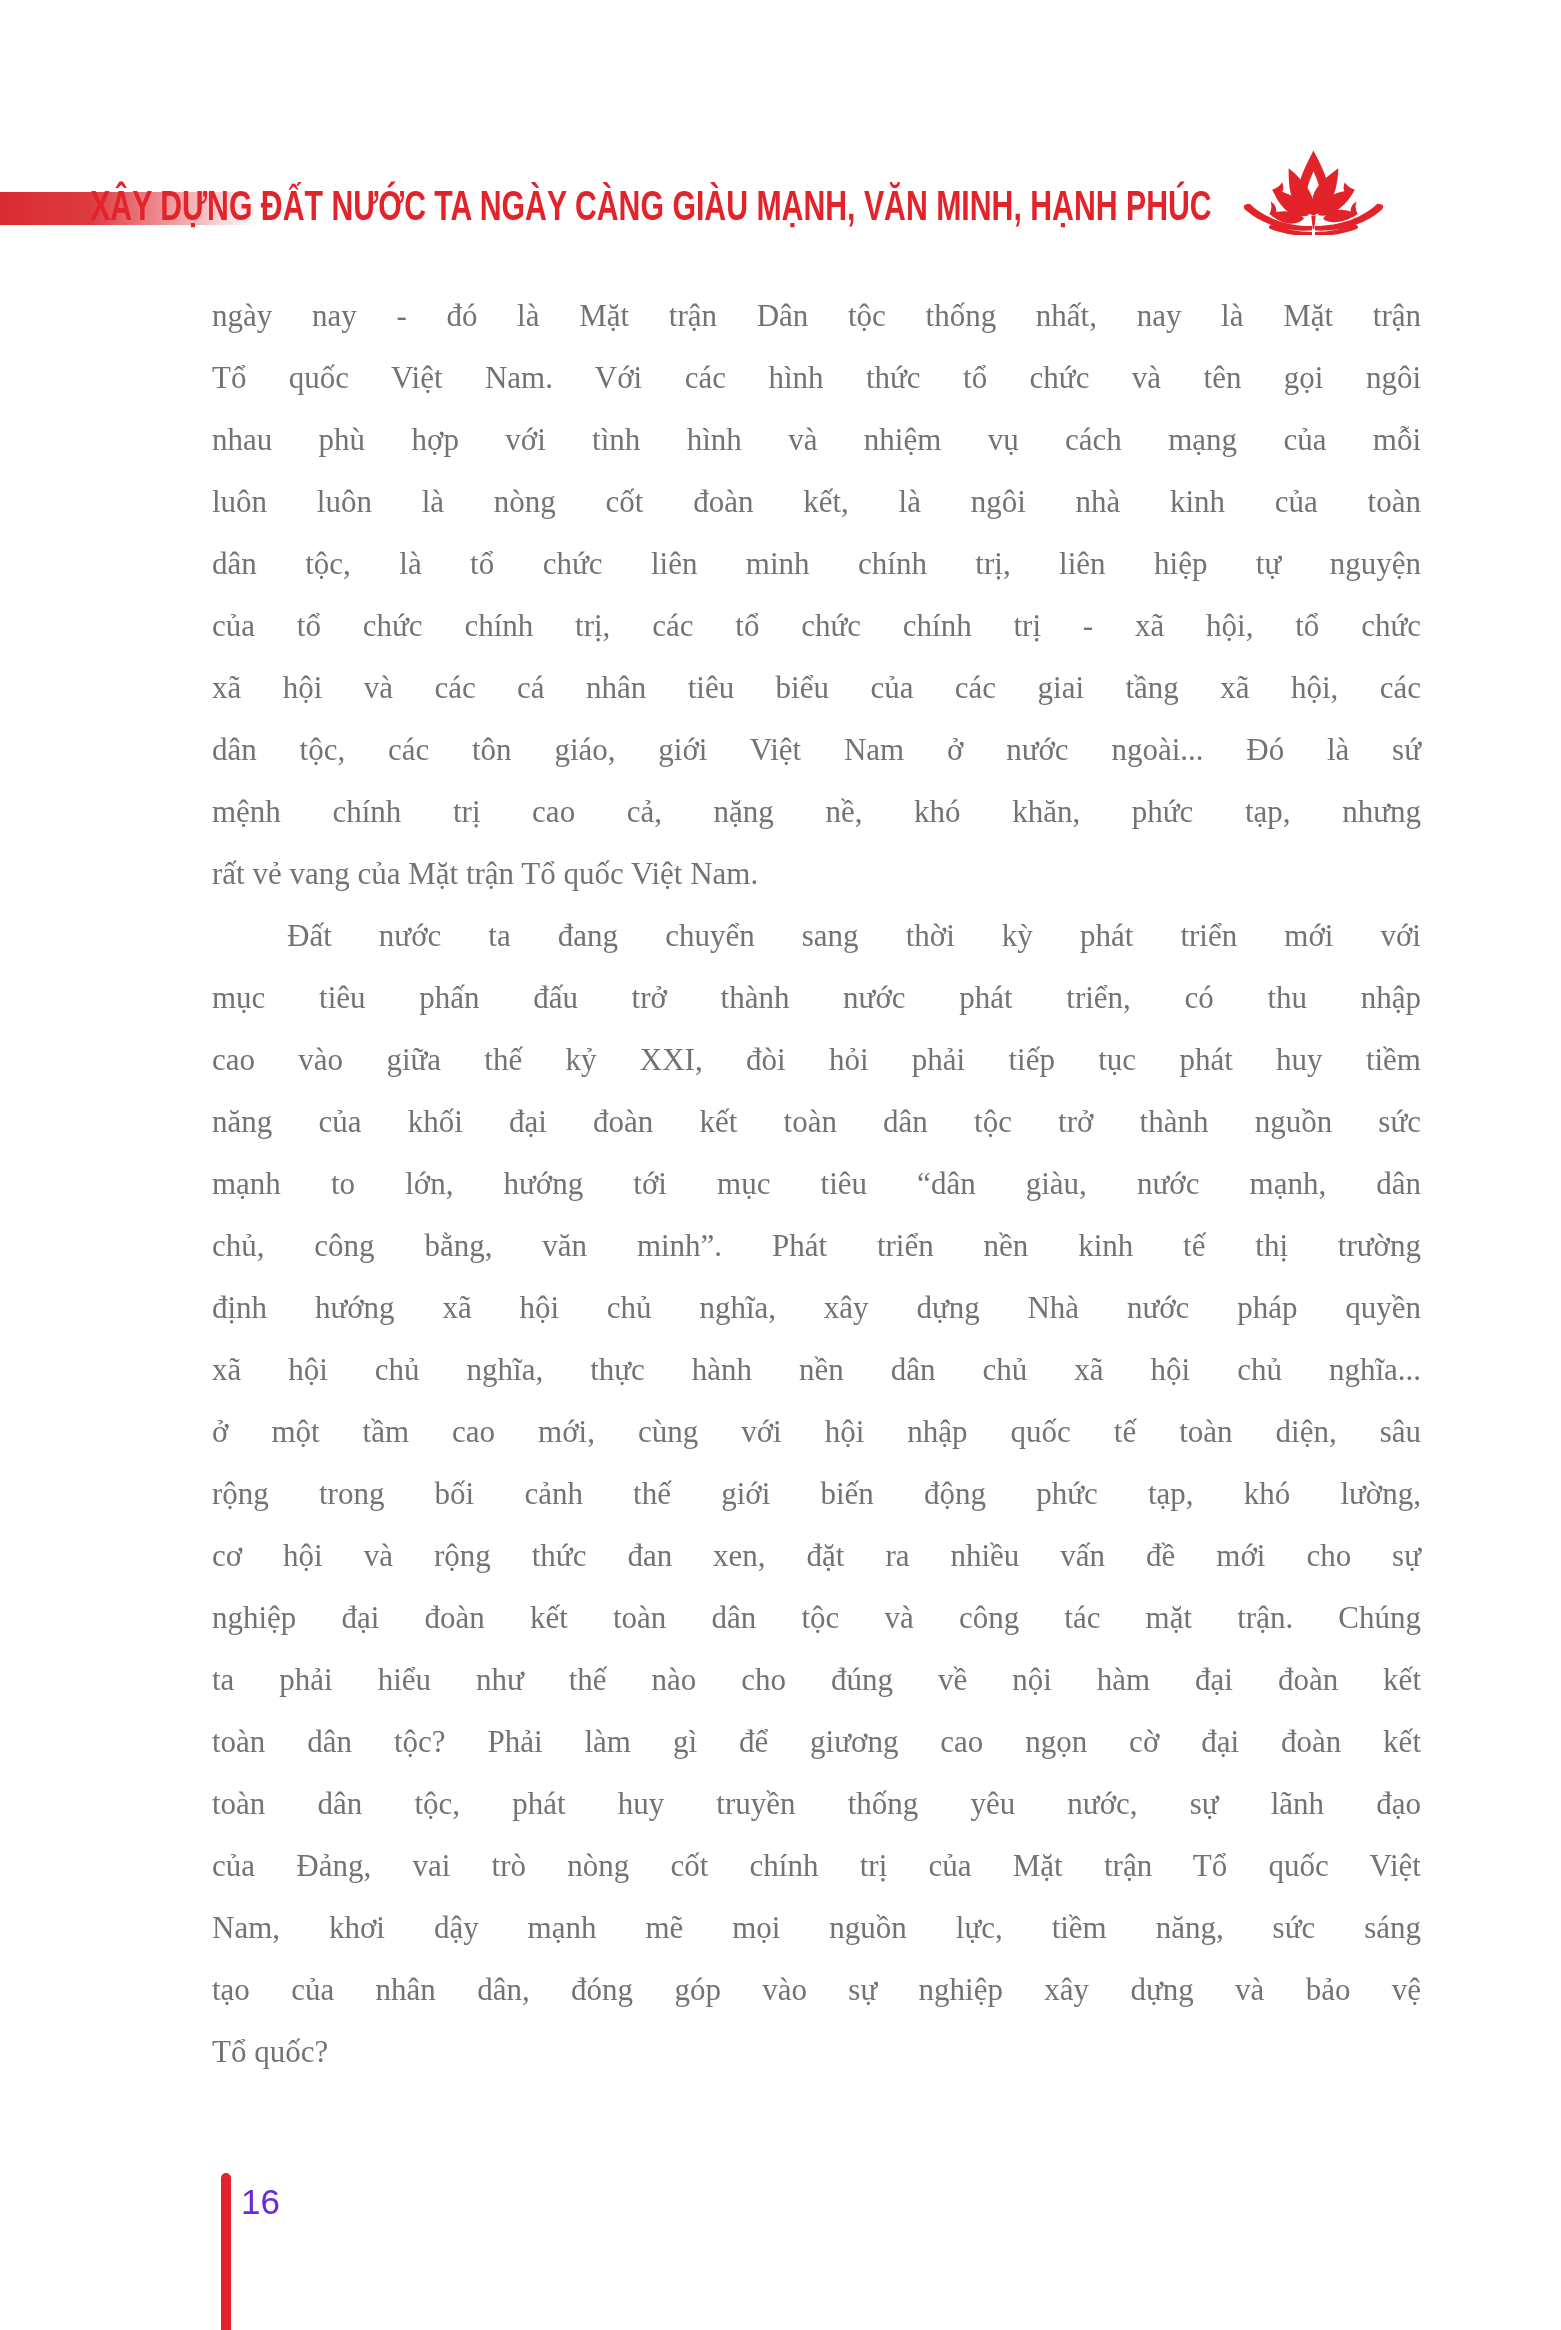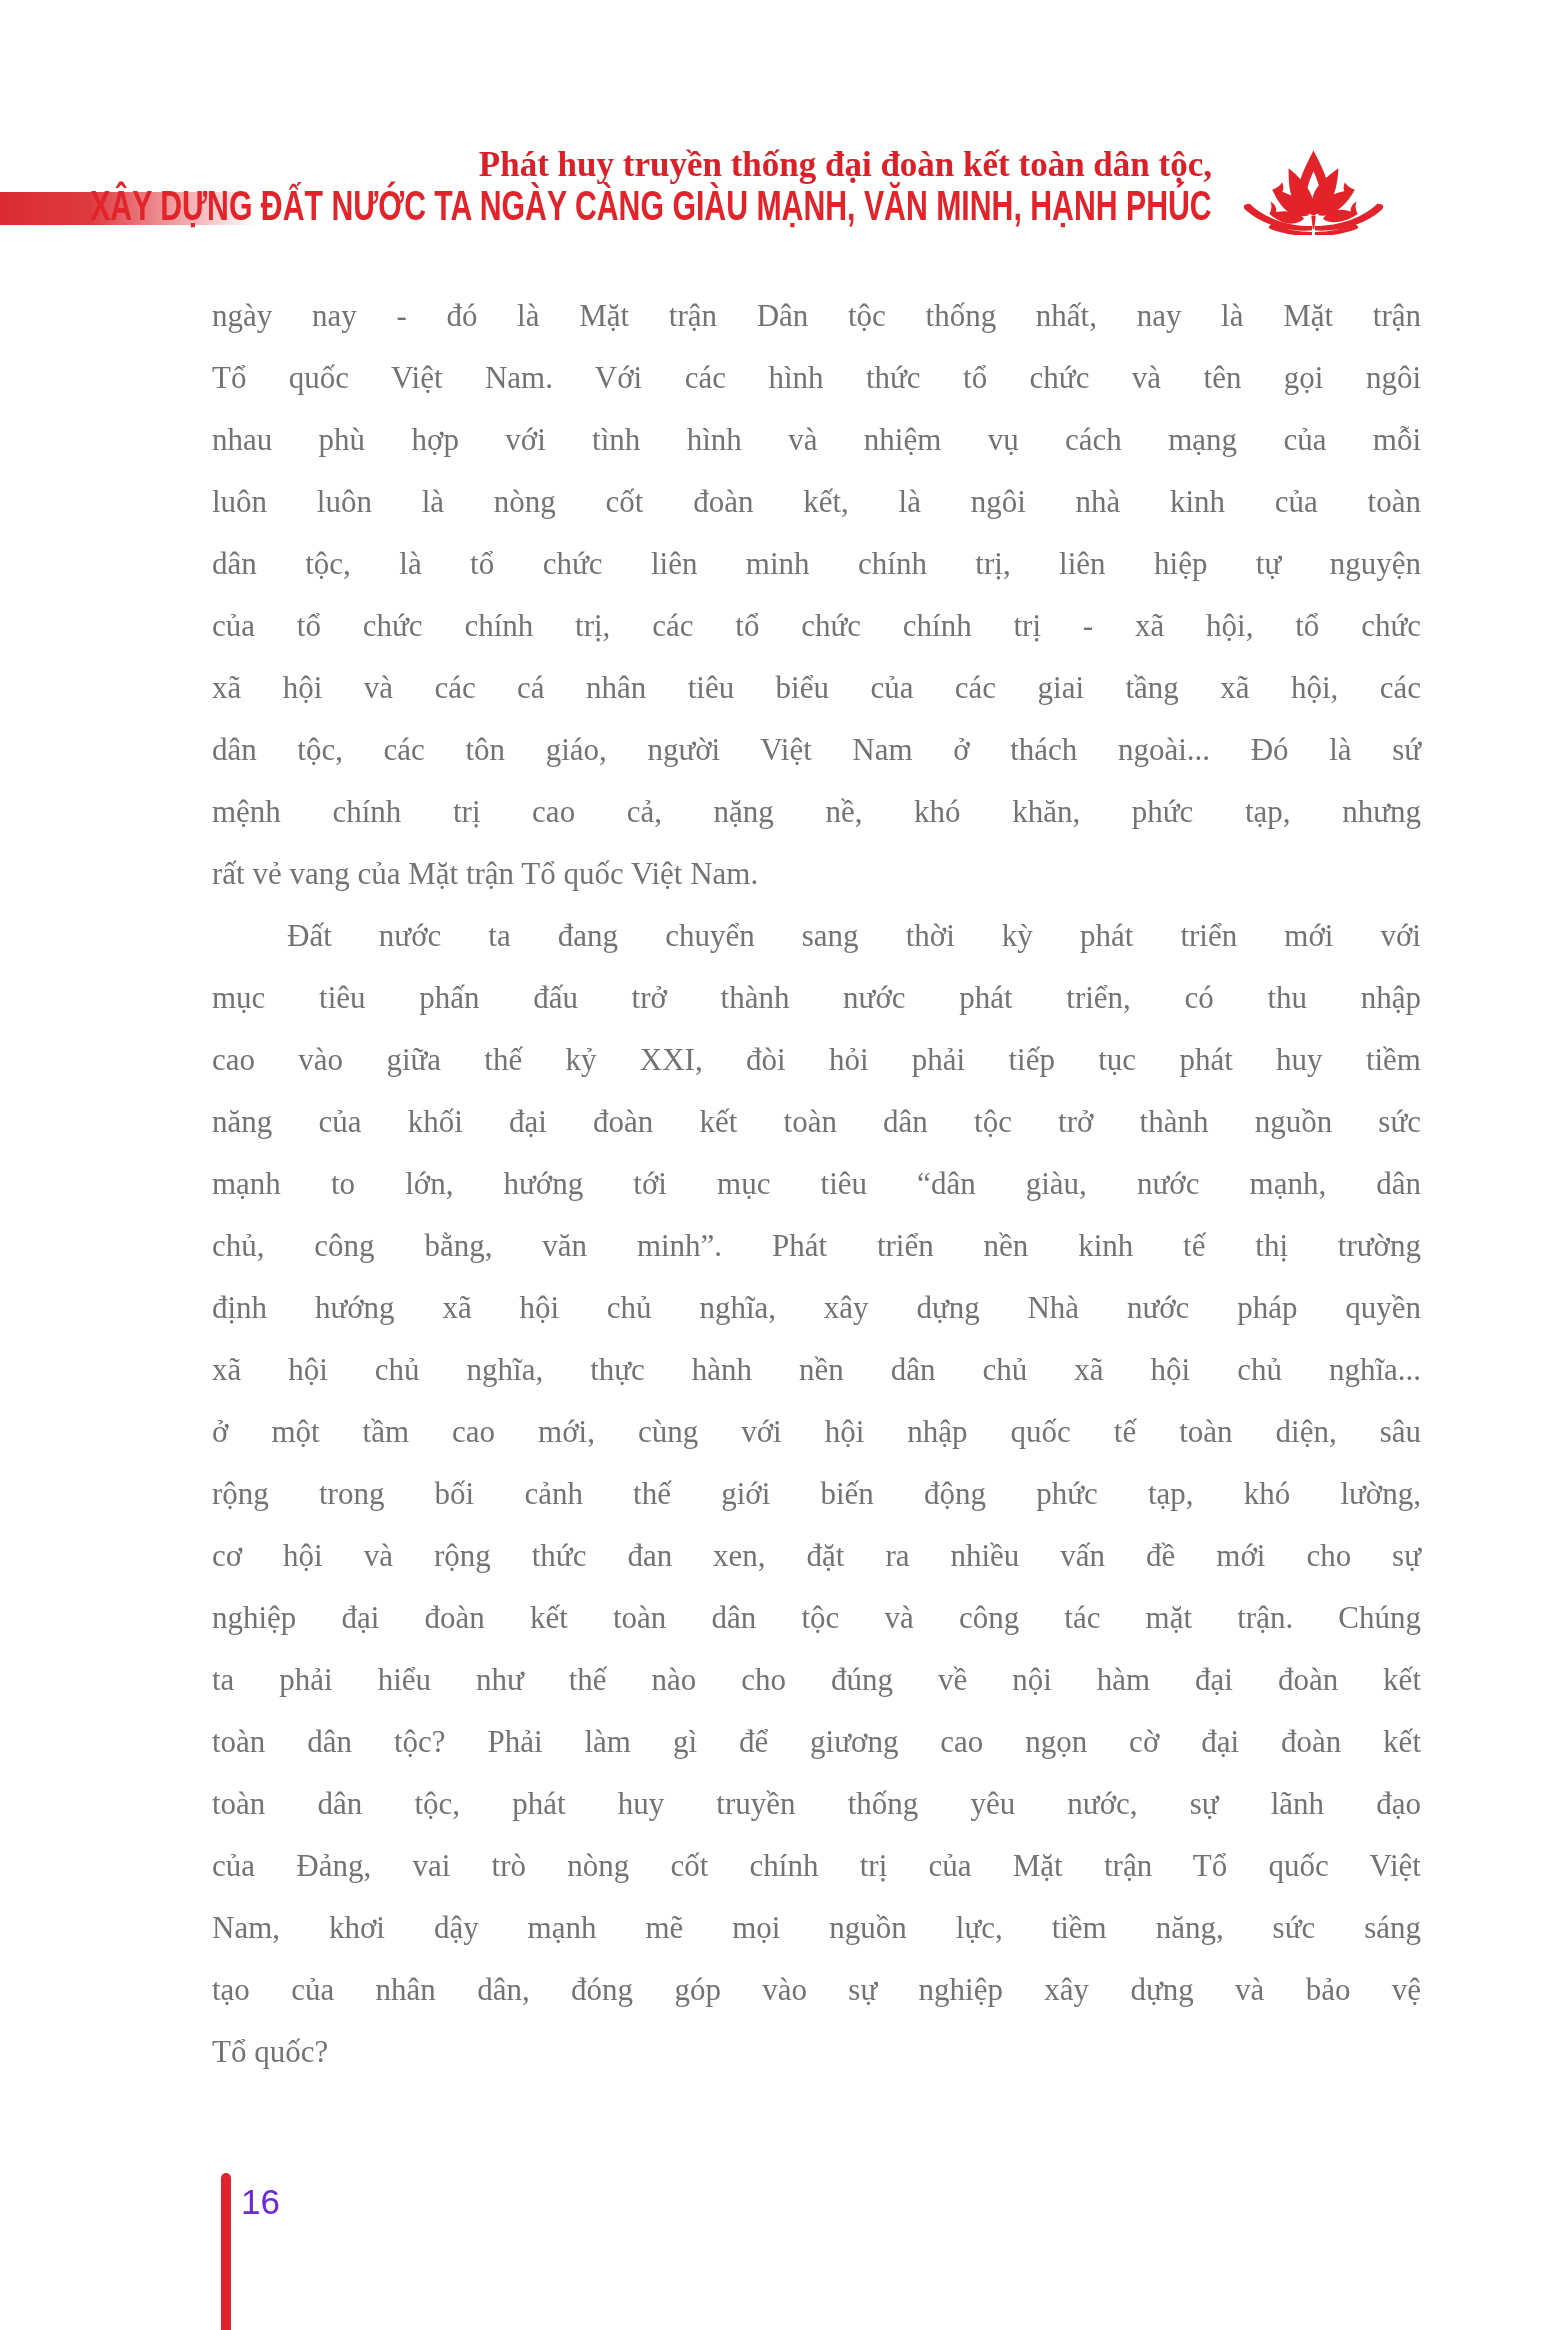--- a/index.html
+++ b/index.html
@@ -66,21 +66,20 @@
     font-size:35px;color:#6d28d9;
   }
 </style>
 </head>
 <body>
 
 <div class="page">
 
   <div class="hdr-grad"></div>
 
-  <div class="hdr-line1">Phát huy truyền thống đại đoàn kết toàn dân tộc,</div>
 
   <div class="hdr-line2">XÂY DỰNG ĐẤT NƯỚC TA NGÀY CÀNG GIÀU MẠNH, VĂN MINH, HẠNH PHÚC</div>
 
   <span class="lotus">
     <svg viewBox="0 0 240 120" width="179" height="89">
       <g fill="#e2232a">
 
         <path d="M120 6 C108 30 100 44 100 62 C100 78 110 88 120 94 C130 88 140 78 140 62 C140 44 132 30 120 6 Z
                  M120 34 C114 48 111 56 111 66 C111 75 116 81 120 84 C124 81 129 75 129 66 C129 56 126 48 120 34 Z" fill-rule="evenodd"></path>
 
@@ -120,21 +119,21 @@
   </span>
 
   <div class="body-text">
       <div class="text-line">ngày nay - đó là Mặt trận Dân tộc thống nhất, nay là Mặt trận</div>
       <div class="text-line">Tổ quốc Việt Nam. Với các hình thức tổ chức và tên gọi ngôi</div>
       <div class="text-line">nhau phù hợp với tình hình và nhiệm vụ cách mạng của mỗi</div>
       <div class="text-line">luôn luôn là nòng cốt đoàn kết, là ngôi nhà kinh của toàn</div>
       <div class="text-line">dân tộc, là tổ chức liên minh chính trị, liên hiệp tự nguyện</div>
       <div class="text-line">của tổ chức chính trị, các tổ chức chính trị - xã hội, tổ chức</div>
       <div class="text-line">xã hội và các cá nhân tiêu biểu của các giai tầng xã hội, các</div>
-      <div class="text-line">dân tộc, các tôn giáo, người Việt Nam ở thách ngoài... Đó là sứ</div>
+      <div class="text-line">dân tộc, các tôn giáo, giới Việt Nam ở nước ngoài... Đó là sứ</div>
       <div class="text-line">mệnh chính trị cao cả, nặng nề, khó khăn, phức tạp, nhưng</div>
       <div class="text-line last">rất vẻ vang của Mặt trận Tổ quốc Việt Nam.</div>
       <div class="text-line indent">Đất nước ta đang chuyển sang thời kỳ phát triển mới với</div>
       <div class="text-line">mục tiêu phấn đấu trở thành nước phát triển, có thu nhập</div>
       <div class="text-line">cao vào giữa thế kỷ XXI, đòi hỏi phải tiếp tục phát huy tiềm</div>
       <div class="text-line">năng của khối đại đoàn kết toàn dân tộc trở thành nguồn sức</div>
       <div class="text-line">mạnh to lớn, hướng tới mục tiêu “dân giàu, nước mạnh, dân</div>
       <div class="text-line">chủ, công bằng, văn minh”. Phát triển nền kinh tế thị trường</div>
       <div class="text-line">định hướng xã hội chủ nghĩa, xây dựng Nhà nước pháp quyền</div>
       <div class="text-line">xã hội chủ nghĩa, thực hành nền dân chủ xã hội chủ nghĩa...</div>

